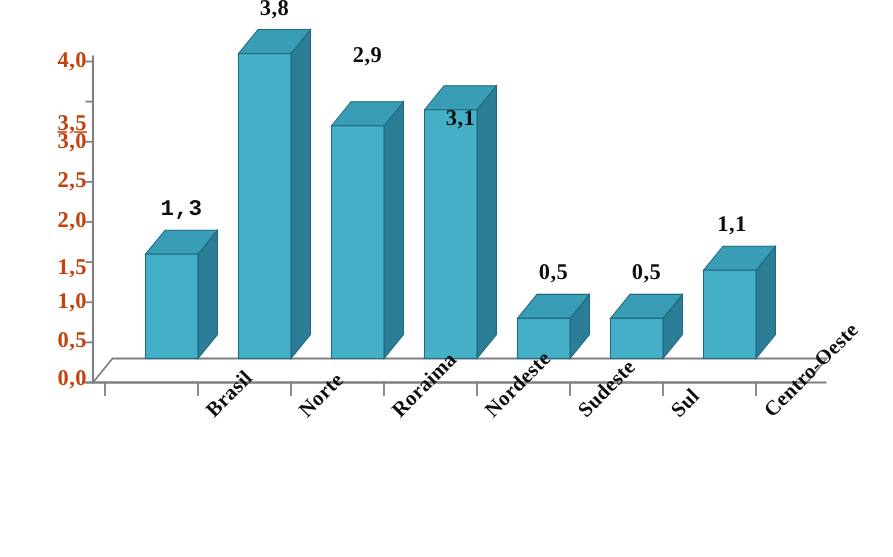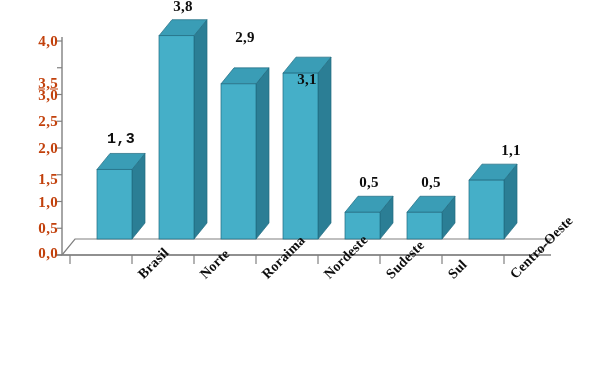--- a/index.html
+++ b/index.html
@@ -145,21 +145,21 @@
       <div class="ytick-label" style="top: 83px; text-decoration: underline;">3,5</div>
       <div class="ytick-label" style="top: 41px;">4,0</div>
     </div>
   <div id="vlabels">
       <div class="value-label" style="left: 121px; top: 131.45px; font-family: Liberation Mono, monospace;">1,3</div>
       <div class="value-label" style="left: 183px; top: -2.3px;">3,8</div>
       <div class="value-label" style="left: 245px; top: 29px;">2,9</div>
       <div class="value-label" style="left: 307px; top: 35.15px; margin-top: 36px;">3,1</div>
       <div class="value-label" style="left: 369px; top: 174.25px;">0,5</div>
       <div class="value-label" style="left: 431px; top: 174.25px;">0,5</div>
-      <div class="value-label" style="left: 511px; top: 142.15px; text-align: right;">1,1</div>
+      <div class="value-label" style="left: 488px; top: 142.15px; text-align: right;">1,1</div>
     </div>
   <div id="clabels">
       <div class="cat-label" style="left: 135px; top: 271px; width: 0px;">Brasil</div>
       <div class="cat-label" style="left: 197px; top: 271px; width: 0px;">Norte</div>
       <div class="cat-label" style="left: 259px; top: 271px; width: 0px;">Roraima</div>
       <div class="cat-label" style="left: 321px; top: 271px; width: 0px;">Nordeste</div>
       <div class="cat-label" style="left: 383px; top: 271px; width: 0px;">Sudeste</div>
       <div class="cat-label" style="left: 445px; top: 271px; width: 0px;">Sul</div>
       <div class="cat-label" style="left: 507px; top: 271px; width: 0px;">Centro-Oeste</div>
     </div>

